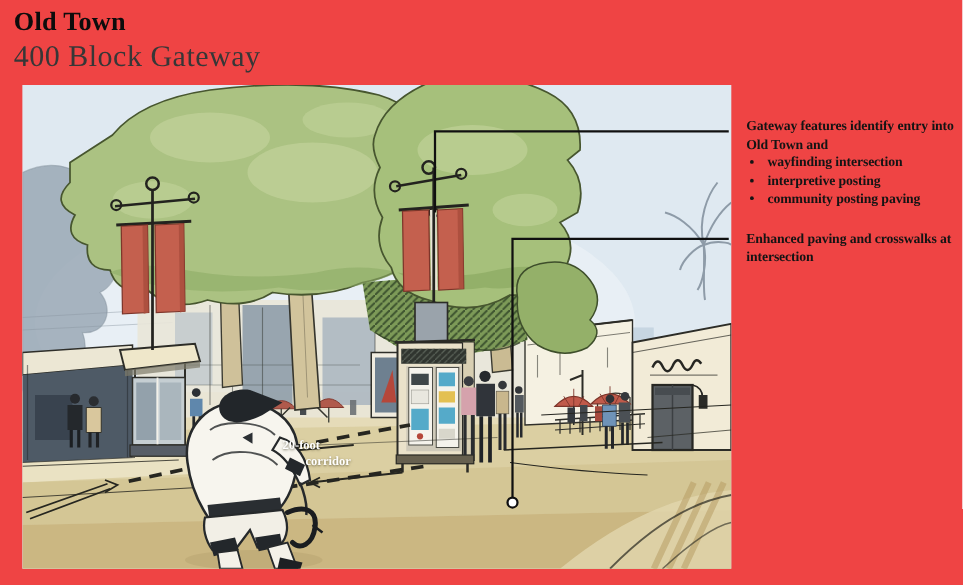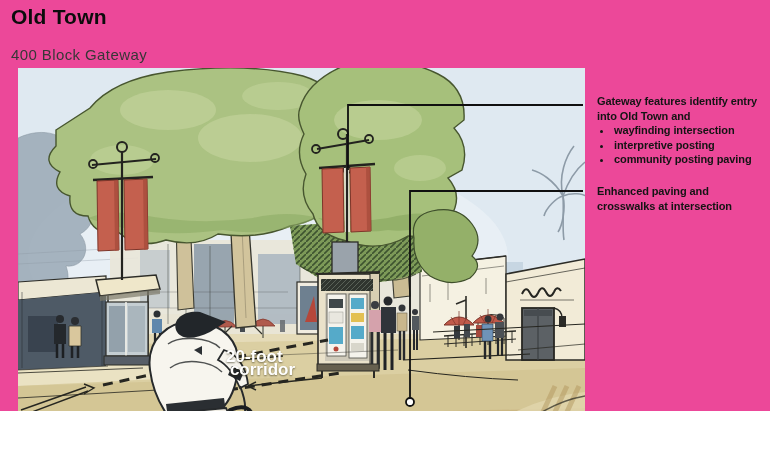--- a/index.html
+++ b/index.html
@@ -1,25 +1,25 @@
 <!DOCTYPE html>
 <html><head>
 <meta charset="utf-8">
 <style>
   html,body{margin:0;padding:0;background:#fff;}
-  .slide{position:relative;width:770px;height:411px;background:#ec4899;overflow:hidden;
-         font-family:Liberation Sans, sans-serif;}
+  .slide{position:relative;width:770px;height:468px;background:#ef4444;overflow:hidden;
+         font-family:Liberation Serif, serif;}
   .title{position:absolute;left:11px;top:5px;font-size:21px;font-weight:bold;
          letter-spacing:.2px;color:#0c0c0c;}
-  .subtitle{position:absolute;left:11px;top:46px;font-size:15px;font-weight:normal;
+  .subtitle{position:absolute;left:11px;top:33px;font-size:24px;font-weight:normal;
          letter-spacing:.4px;color:#373737;}
   .figure{position:absolute;left:18px;top:68px;width:567px;height:387px;background:#dfe9f1;}
   .figure svg{display:block;}
   .corridor-label{position:absolute;left:226px;top:351px;width:70px;color:#fff;
-         font-size:17px;font-weight:bold;line-height:12.5px;
+         font-size:10px;font-weight:bold;line-height:12.5px;
          text-shadow:0 1px 2px rgba(40,35,10,.6);}
   .corridor-label .l2{padding-left:3px;text-align:center;}
   .leaders{position:absolute;left:0;top:0;pointer-events:none;}
   .ann{position:absolute;width:173px;font-size:11px;font-weight:bold;line-height:14.6px;
        color:#141414;letter-spacing:-.1px;}
   .ann1{left:597px;top:94px;}
   .ann2{left:597px;top:184px;}
   .ann ul{list-style:disc outside;margin:0;padding:0 0 0 16px;}
   .ann li{padding-left:1px;}
 </style>

